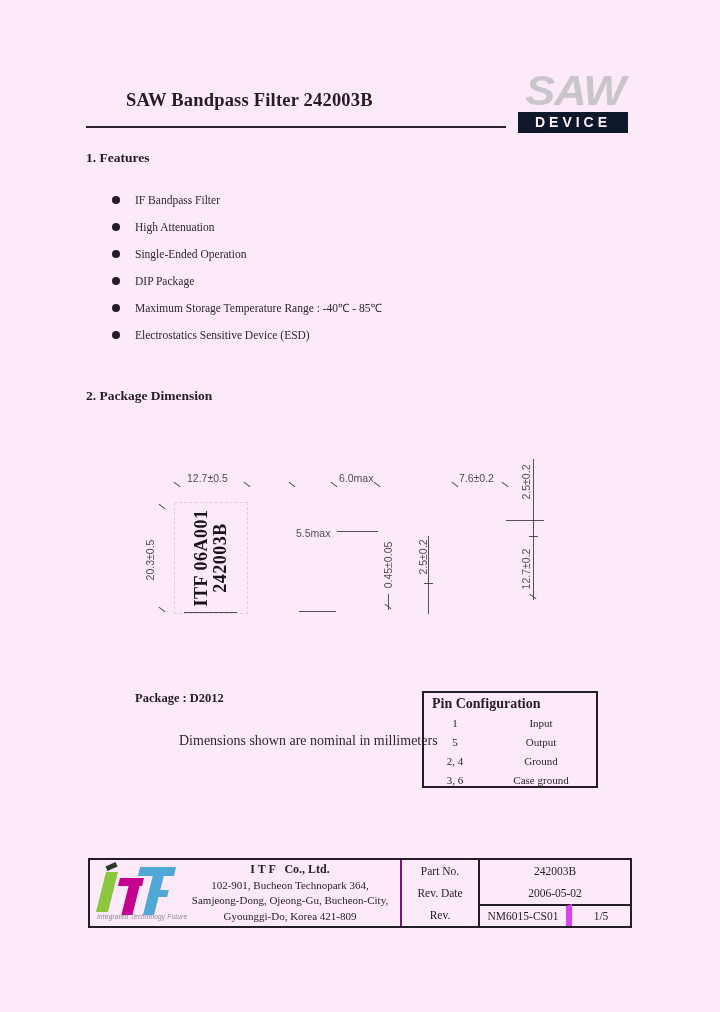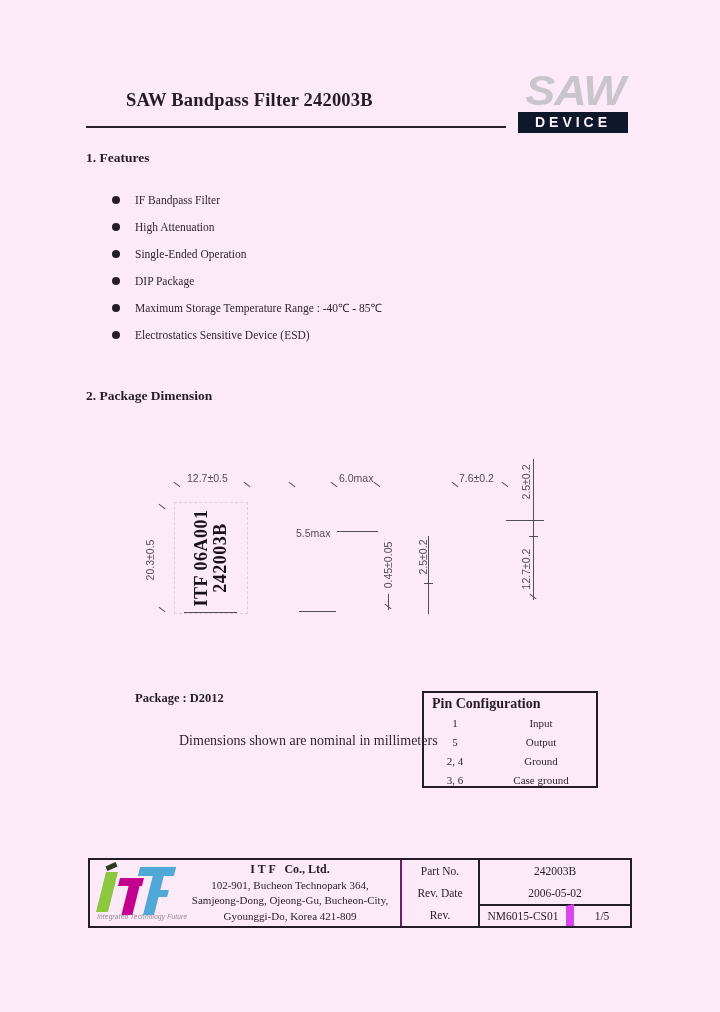--- a/index.html
+++ b/index.html
@@ -57,21 +57,21 @@
   .tagline{position:absolute;left:0px;top:50px;width:112px;font-family:"Liberation Sans",sans-serif;
            font-size:6.5px;font-style:italic;color:#8e8794;letter-spacing:0.2px;}
   .address{position:absolute;left:92px;top:2px;width:216px;text-align:center;line-height:15.5px;
            font-size:11px;color:#241c26;}
   .co-name{font-weight:bold;font-size:12px;white-space:pre;}
   .f-right{position:relative;flex:1;display:flex;flex-direction:column;}
   .doc-row{display:flex;flex:1;align-items:center;}
   .doc-label{width:76px;text-align:center;border-right:2px solid #241c26;align-self:stretch;
              display:flex;align-items:center;justify-content:center;font-size:11.5px;}
   .doc-value{flex:1;text-align:center;font-size:11.5px;}
-  .doc-row3-val{width:86px;text-align:center;font-size:11.5px;border-right:8px solid #d946ef;
+  .doc-row3-val{width:86px;text-align:center;font-size:11.5px;border-right:6px solid #d946ef;
                 border-top:2px solid #241c26;align-self:stretch;display:flex;align-items:center;justify-content:center;}
   .doc-row3-page{flex:1;text-align:center;font-size:11.5px;border-top:2px solid #241c26;
                  align-self:stretch;display:flex;align-items:center;justify-content:center;}
 </style>
 </head>
 <body>
 
 <div class="page">
 
   <div class="title">SAW Bandpass Filter 242003B</div>

